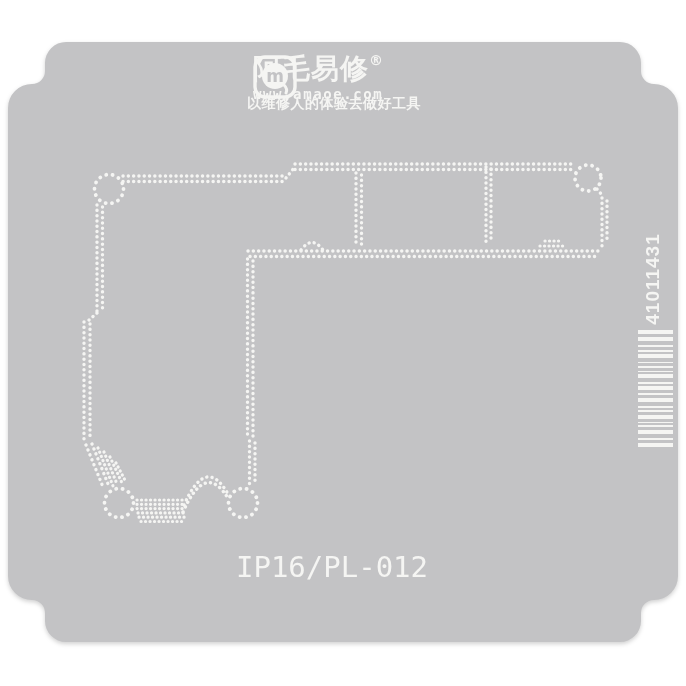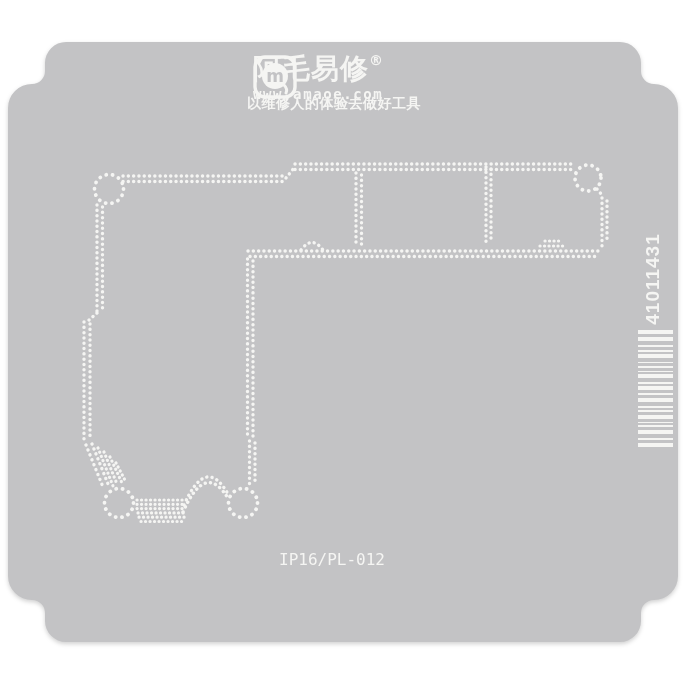--- a/index.html
+++ b/index.html
@@ -13,21 +13,21 @@
 
   .logo{position:absolute;left:253px;top:55px;display:flex;align-items:flex-start;gap:5px;color:var(--engraving,#f5f5f3);}
   .logo-icon{width:44px;height:44px;flex:0 0 auto;}
   .brand-row{display:flex;align-items:flex-start;line-height:1;}
   .brand{font-size:28px;font-weight:bold;letter-spacing:1px;}
   .reg{font-size:14px;font-weight:bold;margin-top:-2px;}
   .website{font-family:"DejaVu Sans Mono",monospace;font-size:14px;font-weight:bold;letter-spacing:1.6px;margin-top:3px;}
   .tagline{position:absolute;left:247px;top:95px;font-size:14px;font-weight:bold;letter-spacing:.5px;color:var(--engraving,#f5f5f3);}
 
   .model{position:absolute;left:332px;top:550px;transform:translateX(-50%);
-         font-family:"DejaVu Sans Mono",monospace;font-size:16px;color:var(--engraving,#f5f5f3);white-space:nowrap;}
+         font-family:"DejaVu Sans Mono",monospace;font-size:29px;color:var(--engraving,#f5f5f3);white-space:nowrap;}
   .spec{position:absolute;left:342px;top:600px;transform:translateX(-50%);
         font-family:"DejaVu Sans Mono",monospace;font-size:25px;letter-spacing:1px;color:var(--engraving,#f5f5f3);white-space:nowrap;}
 
   .barcode-number{position:absolute;left:605px;top:267px;width:96px;height:24px;line-height:24px;
         transform:rotate(-90deg);text-align:center;font-size:19px;font-weight:bold;letter-spacing:1px;
         color:var(--engraving,#f5f5f3);font-family:"Liberation Sans",sans-serif;}
   .barcode-bars{position:absolute;left:638px;top:330px;width:35px;}
   .barcode-bars .bar{width:100%;background:var(--engraving,#f5f5f3);}
 </style>
 </head>

